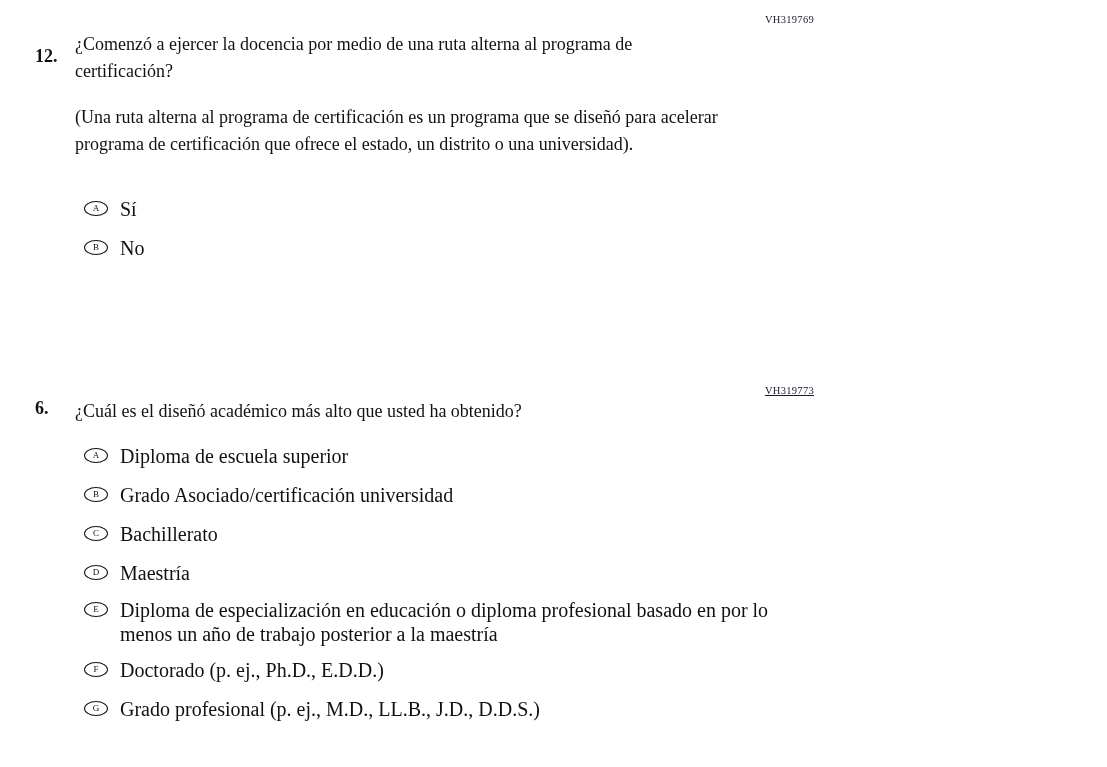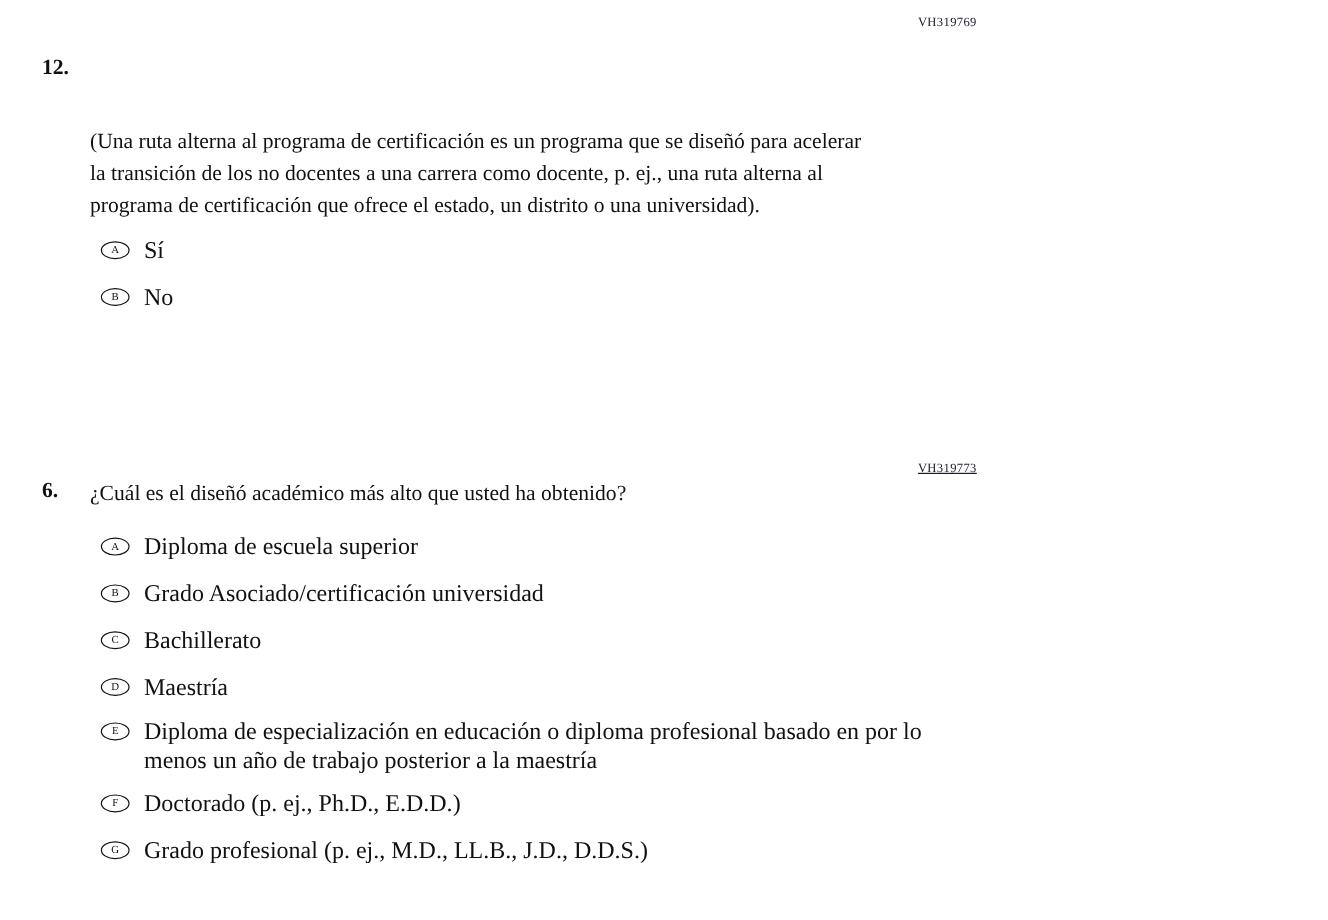--- a/index.html
+++ b/index.html
@@ -76,24 +76,27 @@
 </style>
 </head>
 <body>
 
 <div class="page">
 
   <div class="q-code" style="top:14px;">VH319769</div>
 
   <div class="q-num" style="top:46px;">12.</div>
 
+  <div class="q-prompt" style="top:31px;">
+    <div>¿Comenzó a ejercer la docencia por medio de una ruta alterna al programa de</div>
+    <div>certificación?</div>
+  </div>
 
   <div class="q-note" style="top:104px;">
     <div>(Una ruta alterna al programa de certificación es un programa que se diseñó para acelerar</div>
-    <div>la transición de los no docentes a una carrera como docente, p. ej., una ruta alterna al</div>
     <div>programa de certificación que ofrece el estado, un distrito o una universidad).</div>
   </div>
 
   <div class="opt-row" style="top:197px;">
     <span class="oval">
         <span class="oval-letter">A</span>
       </span>
     <span class="opt-label">Sí</span>
   </div>
 

